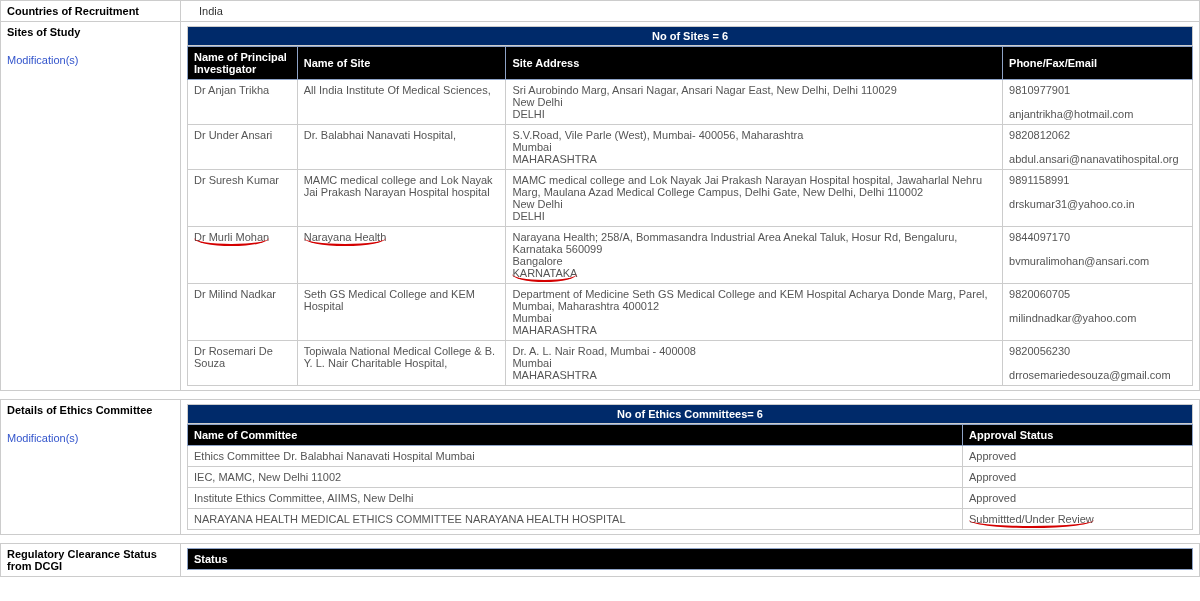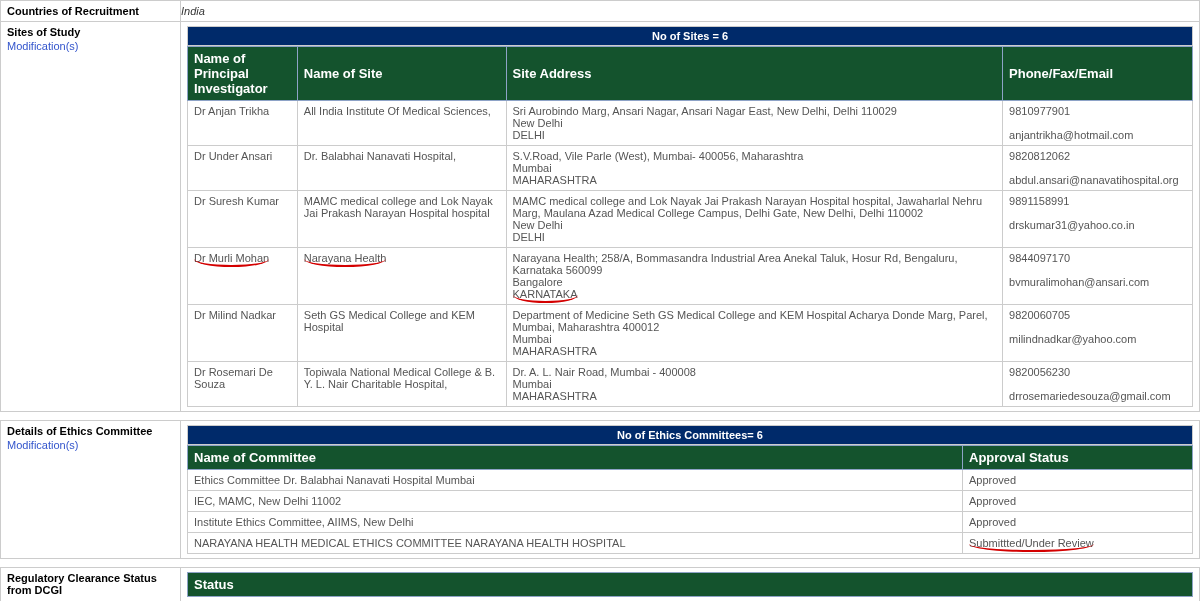--- a/index.html
+++ b/index.html
@@ -25,45 +25,45 @@
     width: 180px;
     font-weight: bold;
     color: #000;
     vertical-align: middle;
   }
   td.label-cell a.mod {
     display: block;
     font-weight: normal;
     color: #3355cc;
     text-decoration: none;
-    margin-top: 2px;
+    margin-top: 16px;
   }
   td.value-cell {
     padding: 0;
   }
   .section-header {
     background: #002a6a;
     color: #fff;
     text-align: center;
     font-weight: bold;
     padding: 3px 4px;
     border: 1px solid #ccc;
   }
   table.inner {
     width: 100%;
     border-collapse: collapse;
   }
   table.inner th {
-    background: #14532d;
+    background: #000000;
     color: #fff;
     font-weight: bold;
     text-align: left;
     padding: 4px 6px;
     border: 1px solid #8ea3c7;
-    font-size: 13px;
+    font-size: 11px;
   }
   table.inner td {
     border: 1px solid #ccc;
     padding: 4px 6px;
     vertical-align: top;
     color: #555;
   }
   .col-pi { width: 110px; }
   .col-site { width: 210px; }
   .col-addr { width: 500px; }
@@ -85,21 +85,21 @@
   }
 </style>
 </head>
 <body>
 
 <table class="outer">
 <tbody>
 
   <tr>
     <td class="label-cell">Countries of Recruitment</td>
-    <td style="padding-left:0;font-style:italic;">India</td>
+    <td style="padding-left:18px;">India</td>
   </tr>
 
   <tr>
     <td class="label-cell">
       <span>Sites of Study</span>
       <a href="#" class="mod">Modification(s)</a>
     </td>
     <td class="value-cell">
       <div class="section-header">No of Sites = 6</div>
       <table class="inner">

